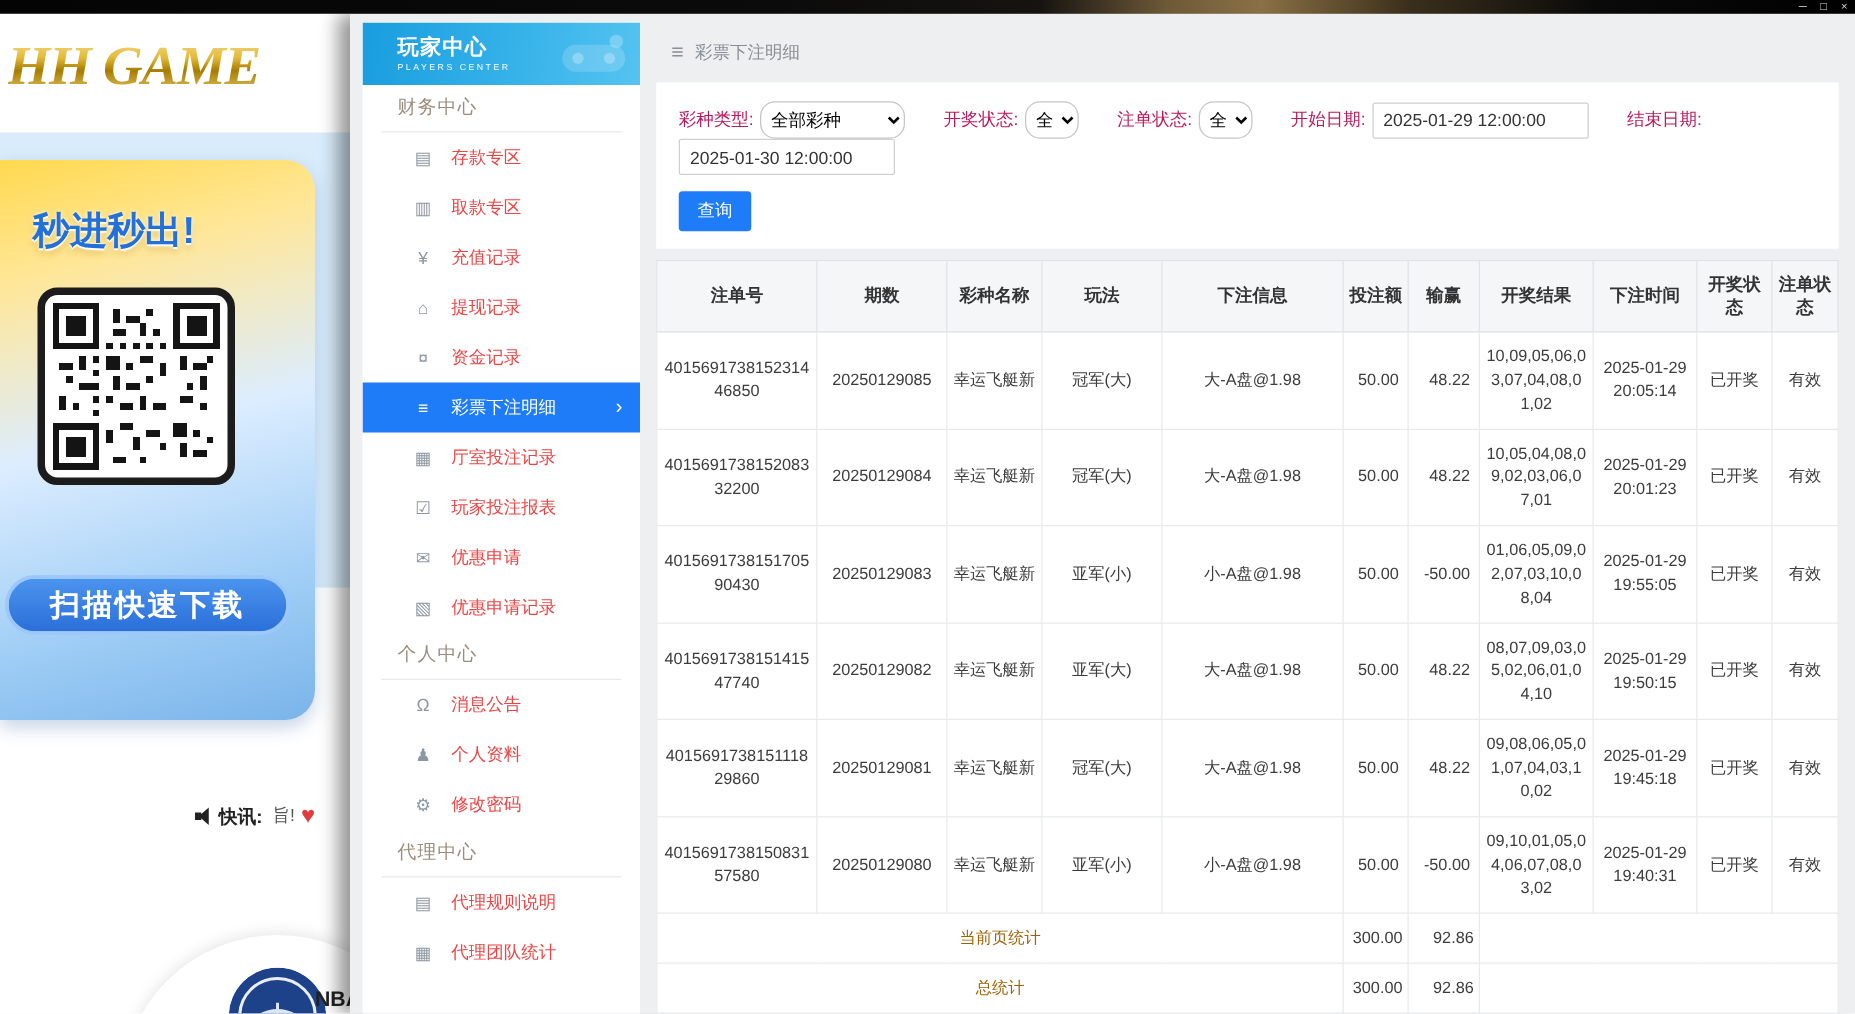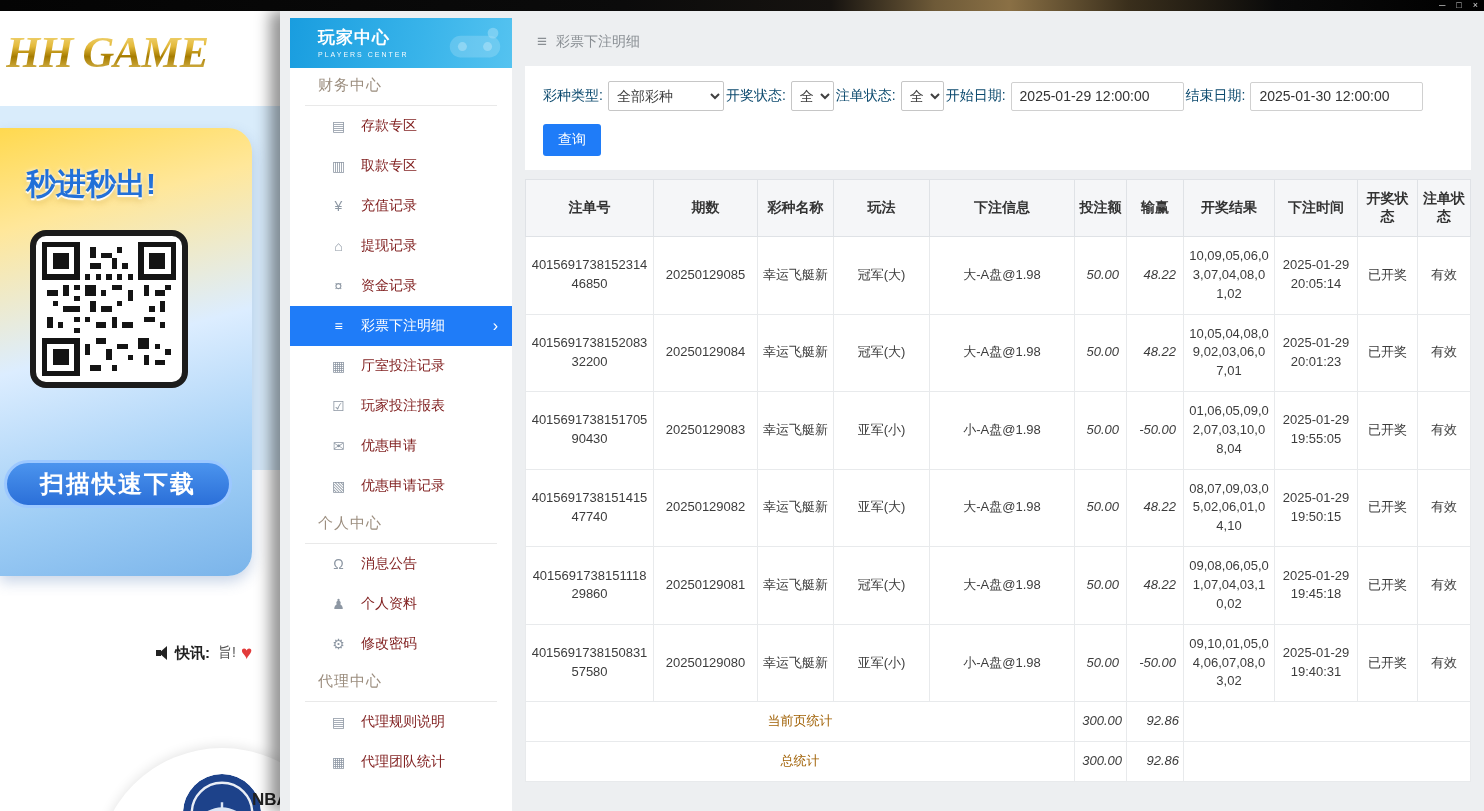--- a/index.html
+++ b/index.html
@@ -56,47 +56,47 @@
   .sidebar { width:222px; flex:0 0 222px; background:#fff; height:793px; overflow:hidden; }
   .side-header { position:relative; height:50px; background:linear-gradient(100deg,#199ddf 0%,#39b4ea 60%,#55c3f0 100%);
     color:#fff; padding:8px 12px 0 28px; }
   .side-title { font-size:17px; font-weight:700; letter-spacing:1px; }
   .side-sub { font-size:7px; letter-spacing:2px; margin-top:2px; opacity:.95; }
   .side-gamepad { position:absolute; right:10px; top:8px; width:54px; height:34px; opacity:.5; }
   .side-sec-title { margin:8px 15px 0 15px; padding:0 0 10px 13px; font-size:15px; color:#9b8d7e;
     border-bottom:1px solid #e9e9e9; letter-spacing:1px; }
   .side-item { height:40px; display:flex; align-items:center; padding-left:40px; cursor:pointer; }
   .side-icon { width:17px; text-align:center; font-size:14px; color:#8d97a3; flex:0 0 17px; }
-  .side-label { font-size:14px; color:#7f1d1d; margin-left:14px; }
+  .side-label { font-size:14px; color:#ef4444; margin-left:14px; }
   .side-item.active { background:#1f7cf8; }
   .side-item.active .side-icon, .side-item.active .side-label { color:#fff; }
   .side-chev { margin-left:auto; margin-right:14px; color:#fff; font-size:16px; }
 
   
   .main { flex:1 1 auto; padding:0 14px 0 13px; }
   .page-head { height:48px; display:flex; align-items:center; color:#8a8f94; font-size:14px; padding-left:12px; }
   .burger { font-size:17px; margin-right:9px; color:#8a8f94; cursor:pointer; }
   .filter-card { background:#fff; padding:15px 18px 14px 18px; }
   .filter-row { display:flex; align-items:center; flex-wrap:wrap; }
-  .f-label { color:#0c4a6e; font-size:14px; margin-right:5px; }
-  .f-gap { margin-left:2px; }
-  select { height:30px; border:1px solid #c6c6c6; border-radius:2px; background:#fff; font-size:14px;
-    color:#404040; font-family:inherit; padding:0 4px; }
+  .f-label { color:#be185d; font-size:14px; margin-right:5px; }
+  .f-gap { margin-left:31px; }
+  select { height:30px; border:1px solid #c6c6c6; border-radius:12px; background:#fff; font-size:14px;
+    color:#000000; font-family:inherit; padding:0 4px; }
   .sel-wide { width:116px; } .sel-small { width:43px; }
   .date-input { height:29px; width:173px; border:1px solid #d0d0d0; border-radius:2px; padding:0 8px;
     font-size:14px; color:#333; font-family:inherit; }
   .query-btn { margin-top:13px; background:#1f7cf8; color:#fff; border:none; border-radius:3px;
     padding:7px 15px; font-size:14px; font-family:inherit; cursor:pointer; }
 
   .table-card { margin-top:9px; background:#fff; }
   table { width:100%; border-collapse:collapse; table-layout:fixed; }
   th { background:#f5f6f8; border:1px solid #dfe2e6; font-weight:700; font-size:14px; color:#333; padding:10px 3px; }
   td { border:1px solid #e8eaec; font-size:13px; color:#3c3c3c; padding:10px 4px; text-align:center;
     word-break:break-all; line-height:1.45; }
-  td.num { text-align:right; padding-right:7px;font-style:italic; }
+  td.num { text-align:right; padding-right:7px; }
   .sum-row td { padding:10px 4px; }
   .sum-label { font-size:13px; color:#a16207; }
 </style>
 </head>
 <body>
 
 <div class="canvas">
 
   <div class="titlebar">
     <div class="win-controls">

